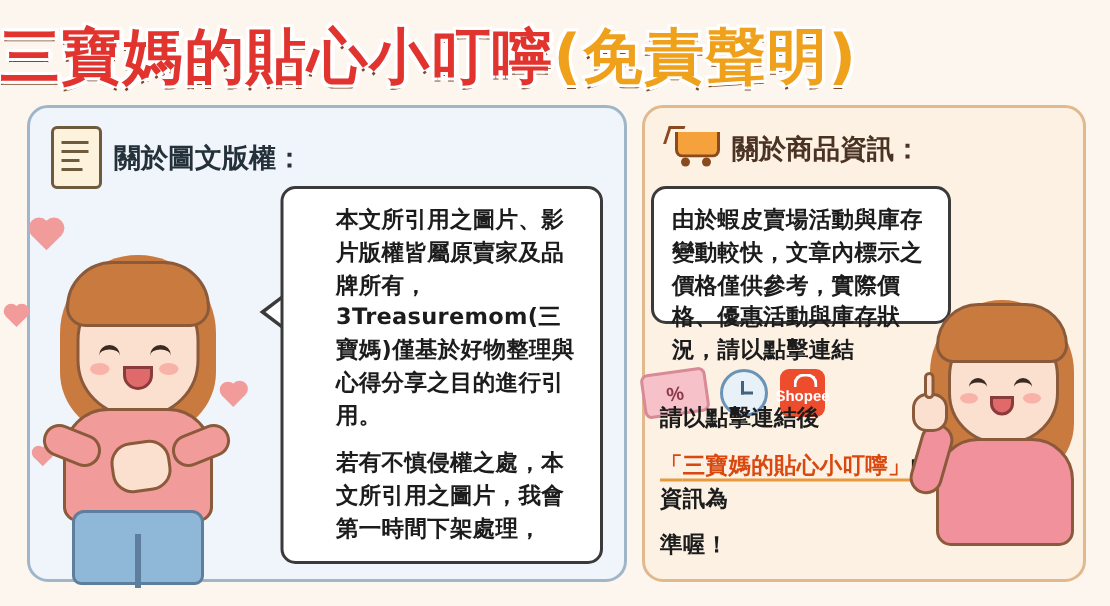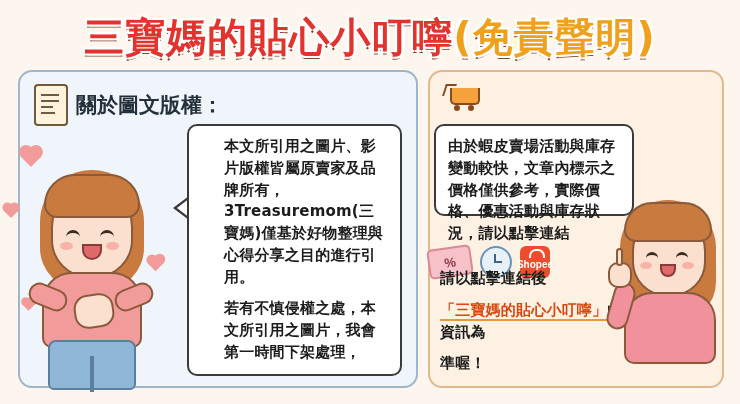--- a/index.html
+++ b/index.html
@@ -7,21 +7,21 @@
     width:740px;height:404px;overflow:hidden;
     background:#fdf6ee;
     font-family:"Liberation Sans", sans-serif;
     position:relative;
   }
   .stage{position:absolute;left:0;top:0;width:740px;height:404px;background:#fdf6ee;}
 
   
   .title-wrap{
     position:absolute;left:0;top:6px;width:740px;height:62px;
-    display:flex;align-items:center;justify-content:center;
+    display:flex;align-items:center;justify-content:flex-start;
   }
   .title{
     font-size:40px;font-weight:bold;letter-spacing:1px;
     font-family:"DejaVu Sans","Liberation Sans",sans-serif;
     white-space:nowrap;
   }
   .title .t-main{color:#e2342e;
     text-shadow:
       -2px -2px 0 #fff, 2px -2px 0 #fff, -2px 2px 0 #fff, 2px 2px 0 #fff,
       0 3px 0 #7a4a2f, 3px 0 0 #fff;
@@ -42,21 +42,21 @@
   }
   .panel-right{
     left:428px;top:70px;width:296px;height:318px;
     background:#fdf1e4;border:2px solid #e0b98d;
   }
 
   .panel-head{
     position:absolute;display:flex;align-items:center;gap:8px;
   }
   .panel-head .head-text{
-    font-size:21px;font-weight:bold;color:#25313a;white-space:nowrap;
+    font-size:18px;font-weight:bold;color:#25313a;white-space:nowrap;
     font-family:"DejaVu Sans","Liberation Sans",sans-serif;
   }
   .panel-right .panel-head .head-text{color:#4a3322;}
 
   
   .bubble{
     position:absolute;background:#ffffff;border:2px solid #3a3a3a;border-radius:10px;
     box-sizing:border-box;padding:10px 12px;
   }
   .bubble p{
@@ -233,20 +233,21 @@
   </div>
 
   <div class="panel panel-right">
     <div class="panel-head" style="left:14px;top:12px;">
       <span class="cart-ic">
         <span class="handle"></span>
           <span class="body"></span>
         <span class="w w1"></span>
           <span class="w w2"></span>
       </span>
+      <span class="head-text">關於商品資訊：</span>
     </div>
   </div>
 
   <div class="bubble bubble-right">
     <p>由於蝦皮賣場活動與庫存變動較快，文章內標示之價格僅供參考，實際價格、優惠活動與庫存狀況，請以點擊連結</p>
   </div>
 
   <div class="chips">
     <span class="chip-tag">%</span>
     <span class="chip-clock"></span>

